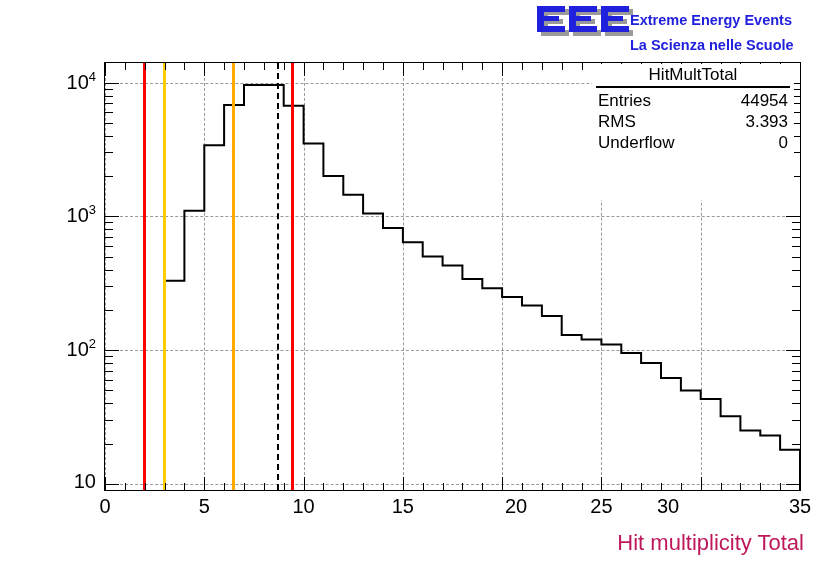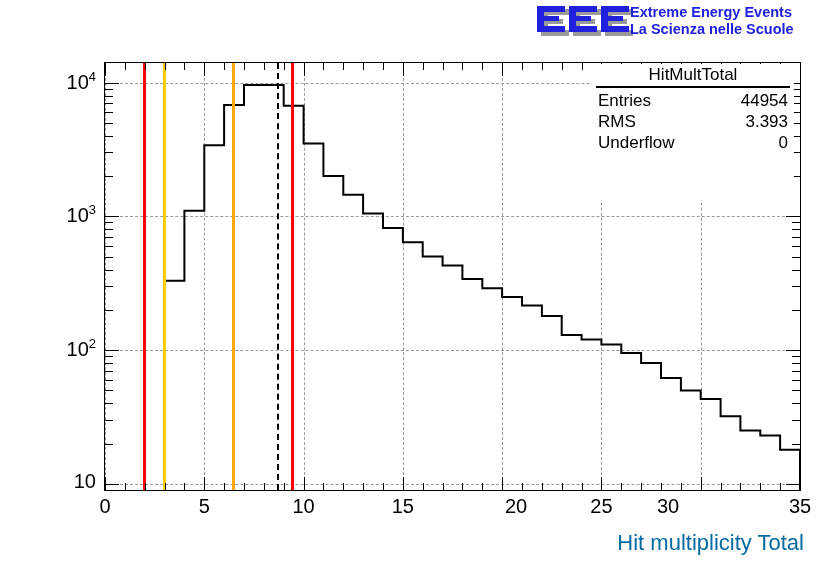--- a/index.html
+++ b/index.html
@@ -15,20 +15,21 @@
 
   
   .logo{position:absolute; left:536px; top:2px; width:298px; height:40px;}
   .logo-eee{position:absolute; left:0; top:2px; width:98px; height:36px;}
   .logo-eee svg{display:block;}
   .logo-text{position:absolute; left:94px; top:2px; line-height:17px;}
   .logo-line{
     font-size:14.5px; font-weight:bold; color:#2020dd;
     white-space:nowrap; letter-spacing:0px;
     font-family:"Liberation Sans",sans-serif;
+    margin-top:8px;
   }
 
   
   .frame{
     position:absolute;
     left:104px; top:62px; width:697px; height:429px;
     border:1px solid #000;
     box-sizing:border-box;
   }
   .plot-area{position:absolute; left:0; top:0; right:0; bottom:0; overflow:hidden;}
@@ -50,21 +51,21 @@
     font-family:"Liberation Sans",sans-serif;
   }
   .ylab sup{font-size:13px; vertical-align:super;}
   .xlab{
     position:absolute; font-size:20px; color:#000;
     text-align:center; white-space:nowrap;
     font-family:"Liberation Sans",sans-serif;
   }
   .xtitle{
     position:absolute; right:32px; top:530px;
-    font-size:22px; color:#0369a1; white-space:nowrap;
+    font-size:22px; color:#be185d; white-space:nowrap;
     font-family:"Liberation Sans",sans-serif;
   }
 
   
   .stats{
     position:absolute; left:592px; top:64px; width:202px; height:136px;
     background:#fff;
     font-family:"Liberation Sans",sans-serif;
   }
   .stats-title{

